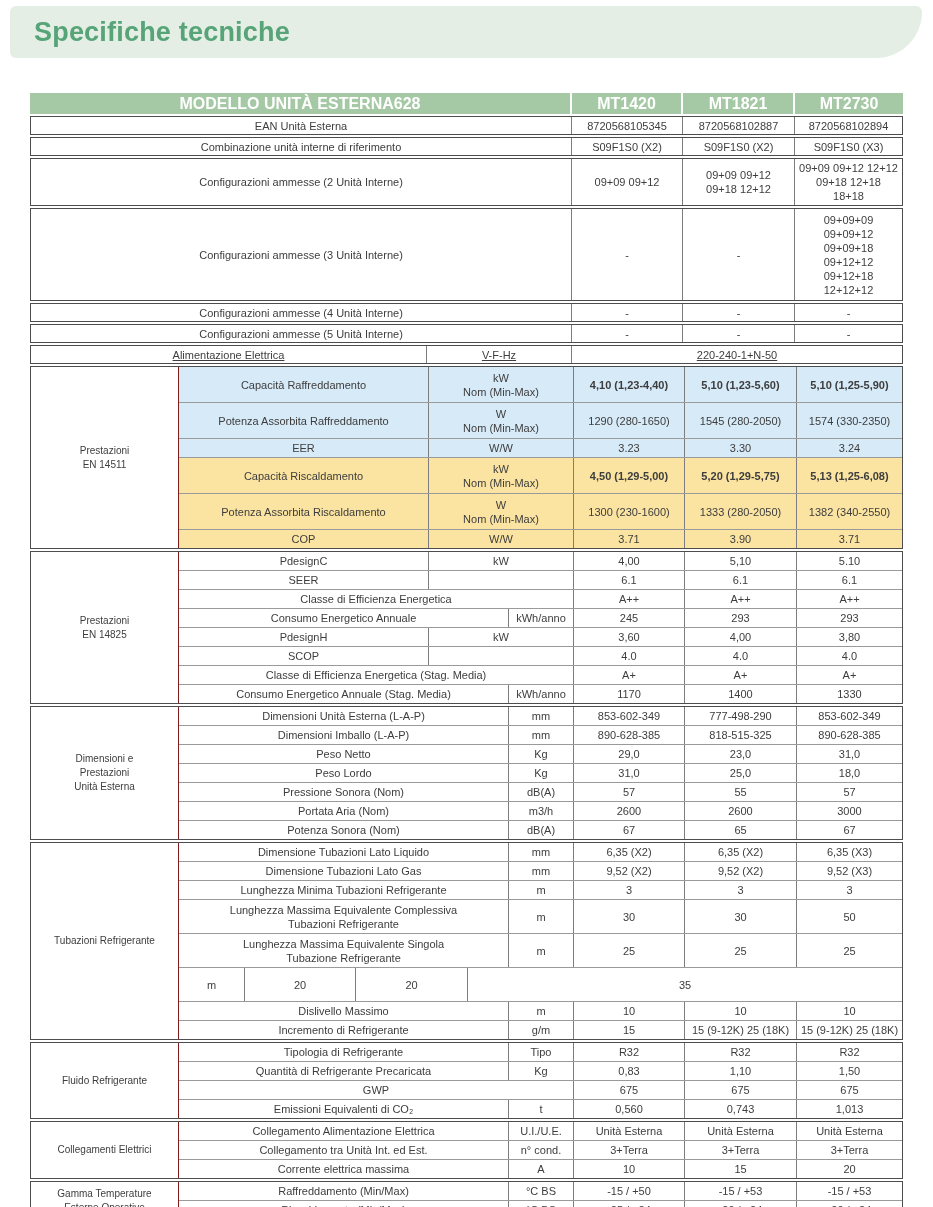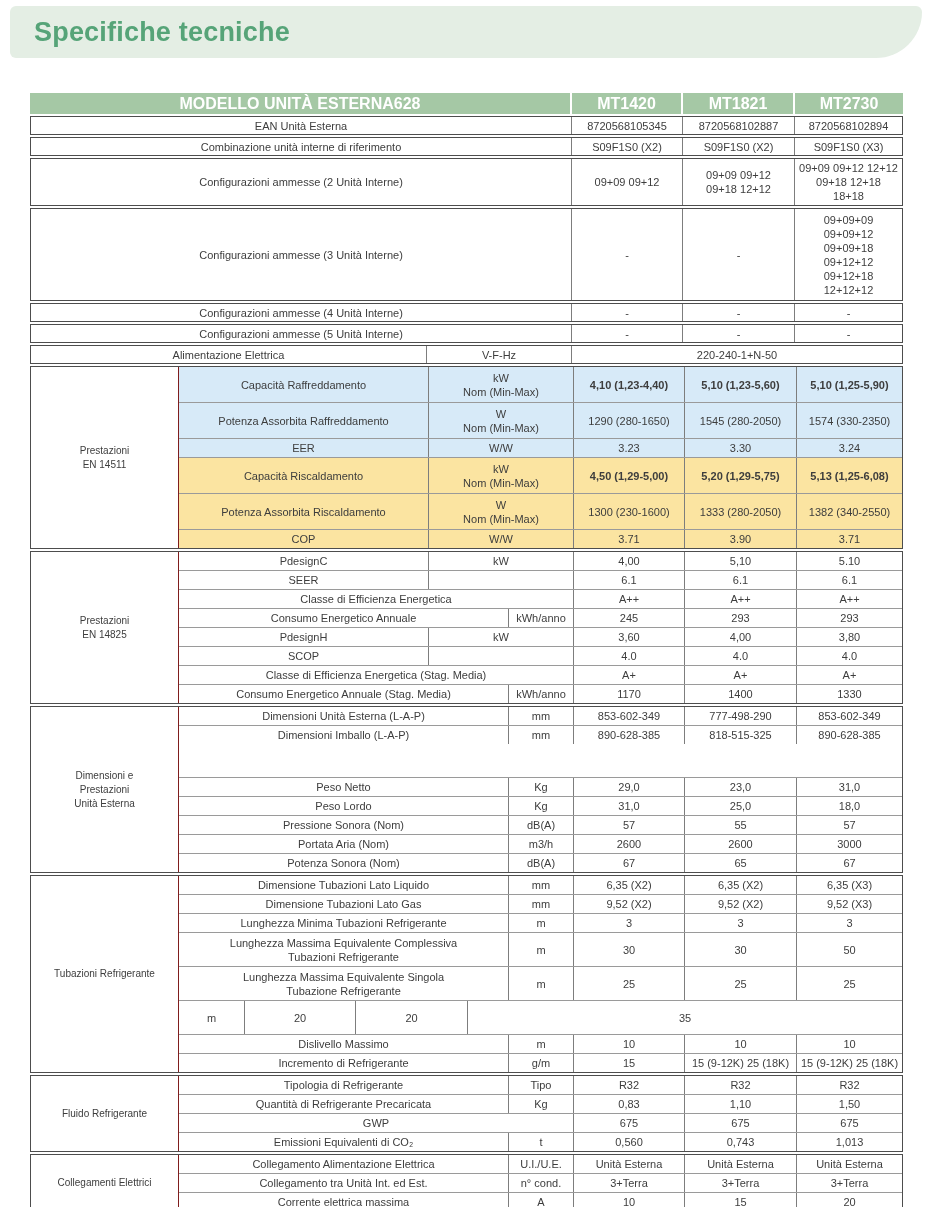--- a/index.html
+++ b/index.html
@@ -146,21 +146,21 @@
           <div class="row" style="min-height: 17px;">
             <div class="cell w-label-full">Configurazioni ammesse (5 Unità Interne)</div>
             <div class="cell w-v0">-</div>
             <div class="cell w-v1">-</div>
             <div class="cell w-v2">-</div>
           </div>
         </div>
       </div>
       <div class="group">
         <div class="rows">
-          <div class="row" style="min-height: 17px;">
+          <div class="row" style="min-height: 17px; text-decoration: underline;">
             <div class="cell w-label-alim">Alimentazione Elettrica</div>
             <div class="cell w-unit-wide">V-F-Hz</div>
             <div class="cell w-vspan">220-240-1+N-50</div>
           </div>
         </div>
       </div>
       <div class="group">
         <div class="group-label">Prestazioni
 EN 14511</div>
         <div class="rows">
@@ -284,21 +284,21 @@
             <div class="cell w-v1">777-498-290</div>
             <div class="cell w-v2">853-602-349</div>
           </div>
           <div class="row" style="min-height: 18px;">
             <div class="cell w-label-narrow">Dimensioni Imballo (L-A-P)</div>
             <div class="cell w-unit-narrow">mm</div>
             <div class="cell w-v0">890-628-385</div>
             <div class="cell w-v1">818-515-325</div>
             <div class="cell w-v2">890-628-385</div>
           </div>
-          <div class="row" style="min-height: 18px; margin-top: 33px;">
+          <div class="row" style="min-height: 18px;">
             <div class="cell w-label-narrow">Peso Netto</div>
             <div class="cell w-unit-narrow">Kg</div>
             <div class="cell w-v0">29,0</div>
             <div class="cell w-v1">23,0</div>
             <div class="cell w-v2">31,0</div>
           </div>
           <div class="row" style="min-height: 18px;">
             <div class="cell w-label-narrow">Peso Lordo</div>
             <div class="cell w-unit-narrow">Kg</div>
             <div class="cell w-v0">31,0</div>

